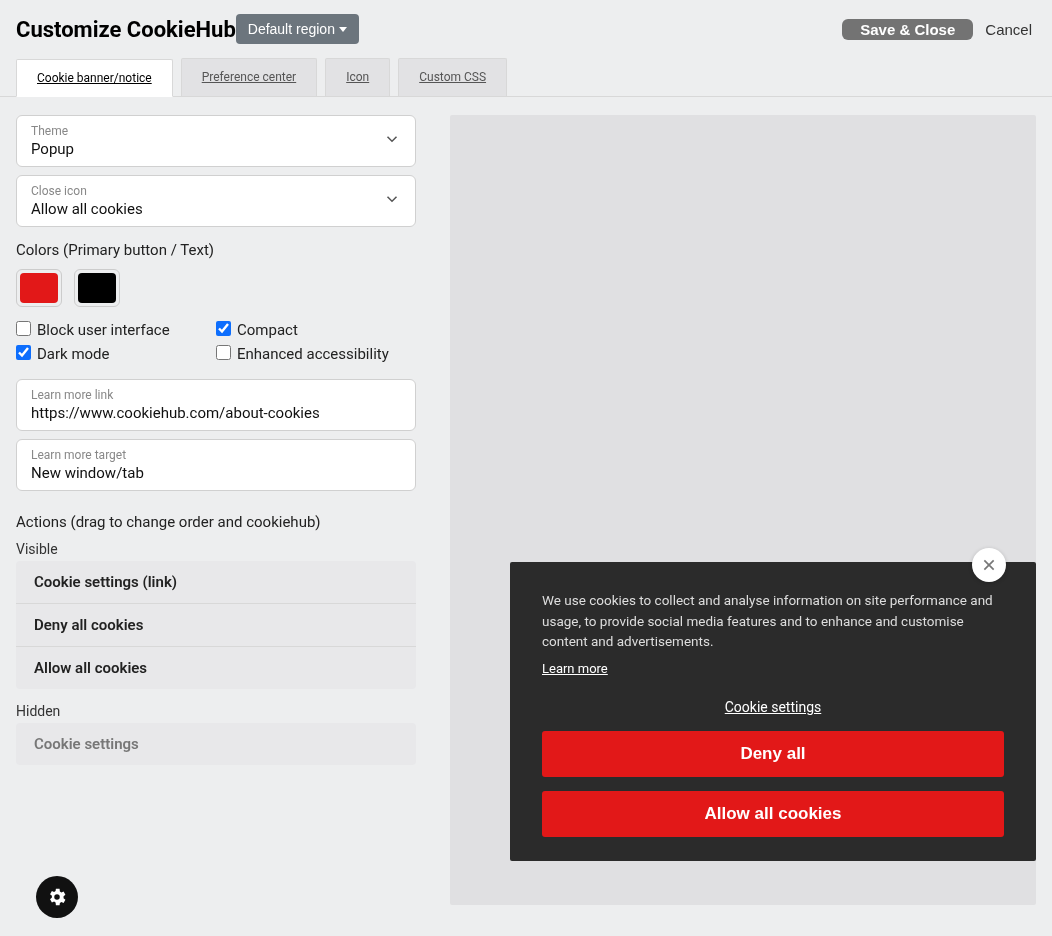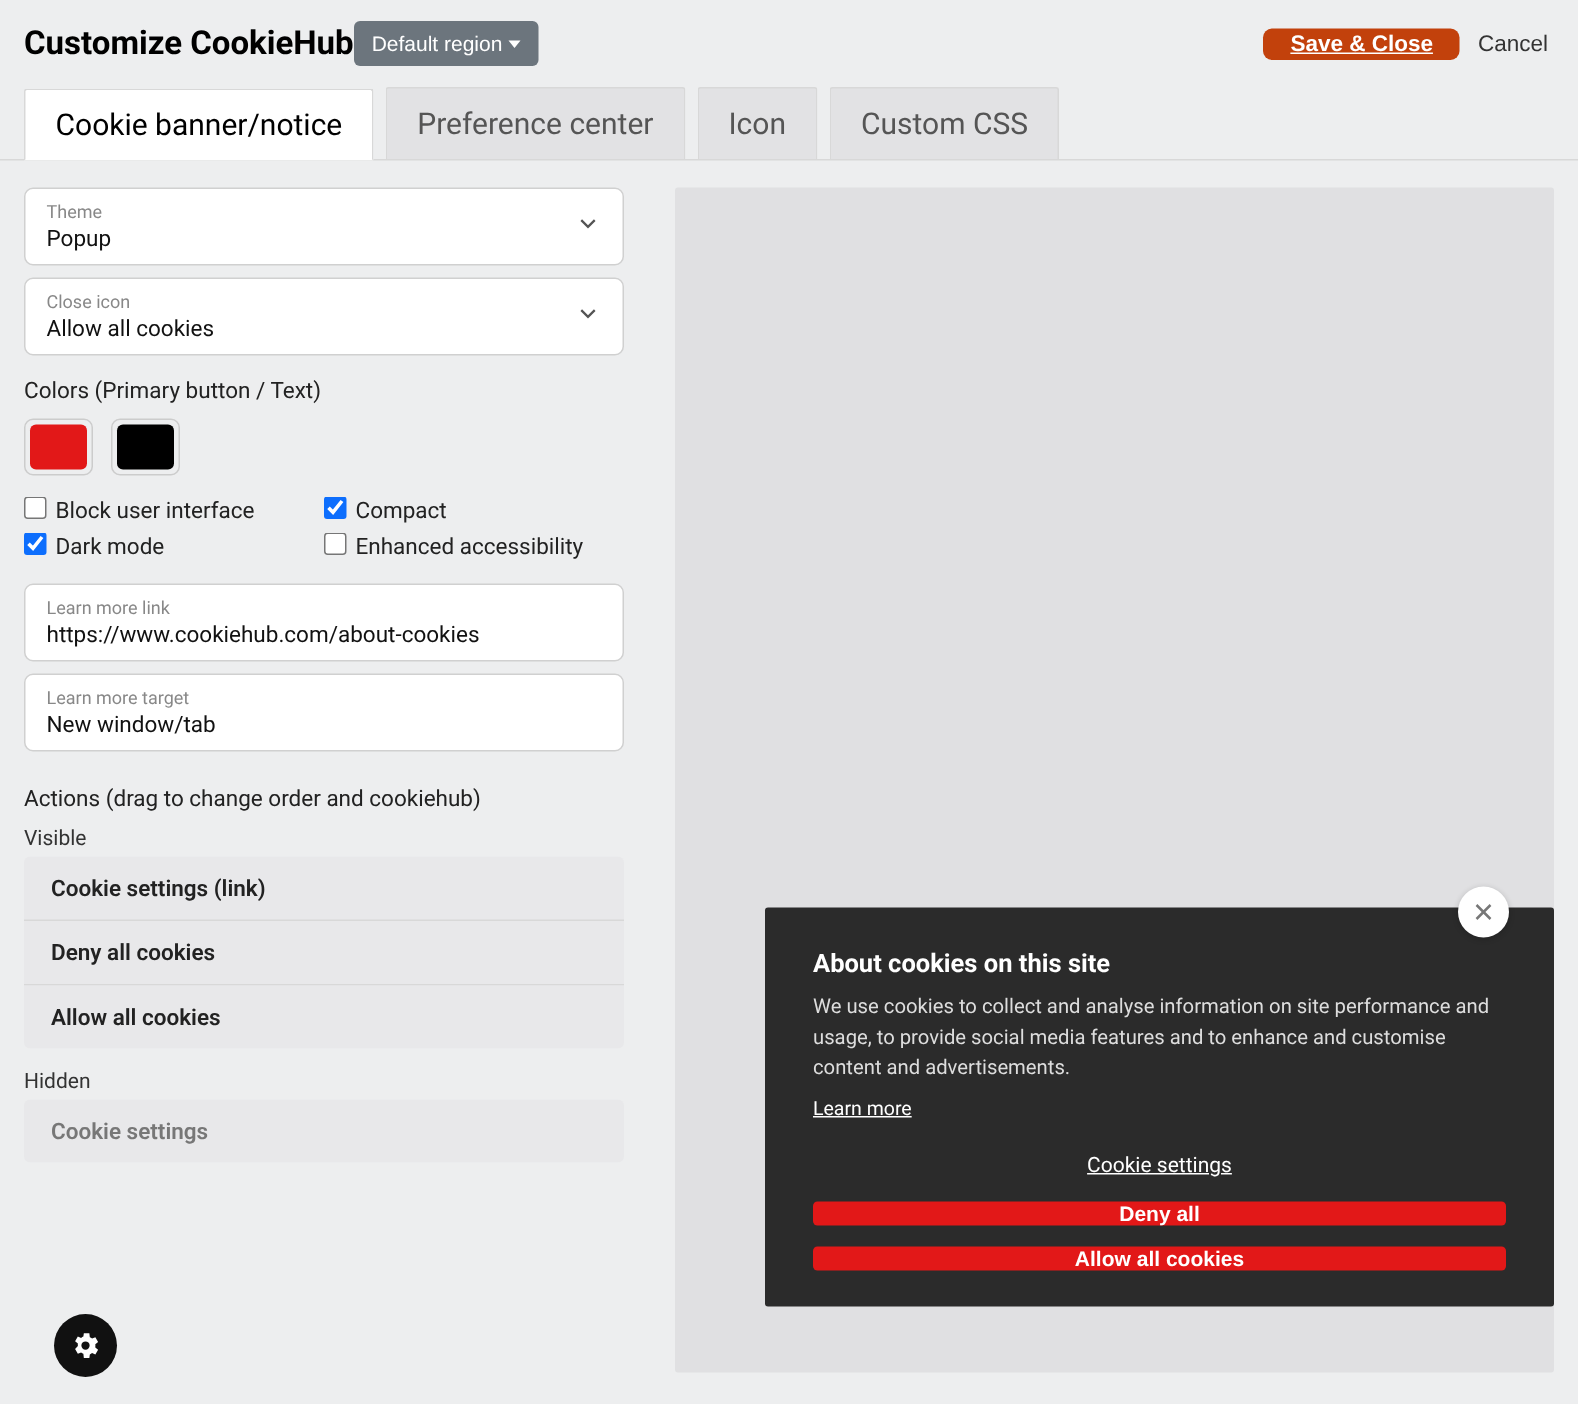--- a/index.html
+++ b/index.html
@@ -3,25 +3,25 @@
 <meta charset="utf-8">
 <style>
 * { box-sizing: border-box; margin: 0; padding: 0; }
 body { font-family: -apple-system, BlinkMacSystemFont, "Segoe UI", Roboto, Arial, sans-serif; background: #edeeef; color: #222; width: 1052px; height: 936px; overflow: hidden; position: relative; }
 
 .header { display: flex; align-items: center; padding: 14px 16px; gap: 0; }
 .title { font-size: 22px; font-weight: 700; color: #000; }
 .region-btn { background: #6c757d; color: #fff; border: none; border-radius: 4px; padding: 7px 12px; font-size: 14px; cursor: pointer; display: inline-flex; align-items: center; gap: 4px; }
 .region-btn .caret { border-left: 4px solid transparent; border-right: 4px solid transparent; border-top: 5px solid #fff; width:0; height:0; }
 .header-spacer { flex: 1; }
-.save-btn { background: #c2410c; color: #fff; border: none; border-radius: 6px; padding: 2px 18px; font-size: 15px; font-weight: 600; cursor: pointer; text-decoration: underline; }
+.save-btn { background: #737373; color: #fff; border: none; border-radius: 6px; padding: 2px 18px; font-size: 15px; font-weight: 600; cursor: pointer; }
 .cancel-btn { background: transparent; border: none; color: #333; font-size: 15px; cursor: pointer; margin-left: 12px; margin-right: 4px; }
 
 .tabs { display: flex; gap: 8px; padding: 0 16px; border-bottom: 1px solid #d8d8d8; }
-.tab { background: #e2e2e4; border: 1px solid #d8d8d8; border-bottom: none; padding: 11px 20px; font-size: 20px; color: #555; cursor: pointer; border-radius: 2px 2px 0 0; }
+.tab { background: #e2e2e4; border: 1px solid #d8d8d8; border-bottom: none; padding: 11px 20px; font-size: 12px; color: #555; cursor: pointer; border-radius: 2px 2px 0 0; text-decoration: underline; }
 .tab.active { background: #fff; color: #000; border-bottom: 1px solid #fff; position: relative; top: 1px; }
 
 .content { display: flex; padding: 18px 16px; gap: 34px; height: calc(100% - 110px); }
 .left-panel { width: 400px; }
 .right-panel { flex: 1; background: #e0e0e2; border-radius: 2px; position: relative; overflow: hidden; }
 
 .field { background: #fff; border: 1px solid #d0d0d0; border-radius: 6px; padding: 8px 14px; margin-bottom: 8px; position: relative; }
 .field-label { font-size: 12px; color: #888; }
 .field-value { font-size: 15px; color: #111; margin-top: 2px; }
 .field .chev { position: absolute; right: 14px; top: 50%; transform: translateY(-50%); }
@@ -45,21 +45,21 @@
 
 
 .cookie-preview { position: absolute; bottom: 44px; left: 60px; right: 0px; background: #2b2b2b; color: #fff; padding: 28px 32px 24px; border-radius: 2px; }
 .cookie-close { position: absolute; top: -14px; right: 30px; width: 34px; height: 34px; background: #fff; border-radius: 50%; display: flex; align-items: center; justify-content: center; color: #777; cursor: pointer; box-shadow: 0 1px 4px rgba(0,0,0,0.2); }
 .cookie-close svg { width: 16px; height: 16px; }
 .cookie-title { font-size: 17px; font-weight: 700; margin-bottom: 8px; }
 .cookie-desc { font-size: 13.5px; line-height: 1.5; color: #ddd; }
 .cookie-learn { font-size: 13px; color: #fff; text-decoration: underline; margin-top: 10px; display: inline-block; cursor: pointer; }
 .cookie-actions { margin-top: 22px; }
 .cookie-settings-link { display: block; text-align: center; color: #fff; text-decoration: underline; font-size: 14px; margin-bottom: 16px; cursor: pointer; }
-.cookie-btn { display: block; width: 100%; background: #e21818; color: #fff; border: none; font-size: 14px; font-weight: 600; border-radius: 3px; margin-bottom: 14px; cursor: pointer; }
+.cookie-btn { display: block; width: 100%; background: #e21818; color: #fff; border: none; padding: 13px; font-size: 17px; font-weight: 600; border-radius: 3px; margin-bottom: 14px; cursor: pointer; }
 
 .gear-fab { position: absolute; left: 36px; bottom: 18px; width: 42px; height: 42px; background: #111; border-radius: 50%; display: flex; align-items: center; justify-content: center; cursor: pointer; }
 .gear-fab svg { fill: #fff; width: 22px; height: 22px; }
 
 .chev svg { width: 18px; height: 18px; stroke: #555; fill: none; stroke-width: 2; }
 </style>
 </head>
 <body>
 
 <div class="header">
@@ -154,21 +154,20 @@
   </div>
 
   <div class="right-panel">
     <div class="cookie-preview">
       <div class="cookie-close">
         <svg viewBox="0 0 24 24">
             <line x1="5" y1="5" x2="19" y2="19" stroke="#777" stroke-width="2.5"></line>
             <line x1="19" y1="5" x2="5" y2="19" stroke="#777" stroke-width="2.5"></line>
           </svg>
       </div>
-      <div class="cookie-title">About cookies on this site</div>
       <div class="cookie-desc">We use cookies to collect and analyse information on site performance and usage, to provide social media features and to enhance and customise content and advertisements.</div>
       <a class="cookie-learn">Learn more</a>
       <div class="cookie-actions">
         <a class="cookie-settings-link">Cookie settings</a>
         <button class="cookie-btn">Deny all</button>
         <button class="cookie-btn" style="margin-bottom:0">Allow all cookies</button>
       </div>
     </div>
   </div>
 </div>

